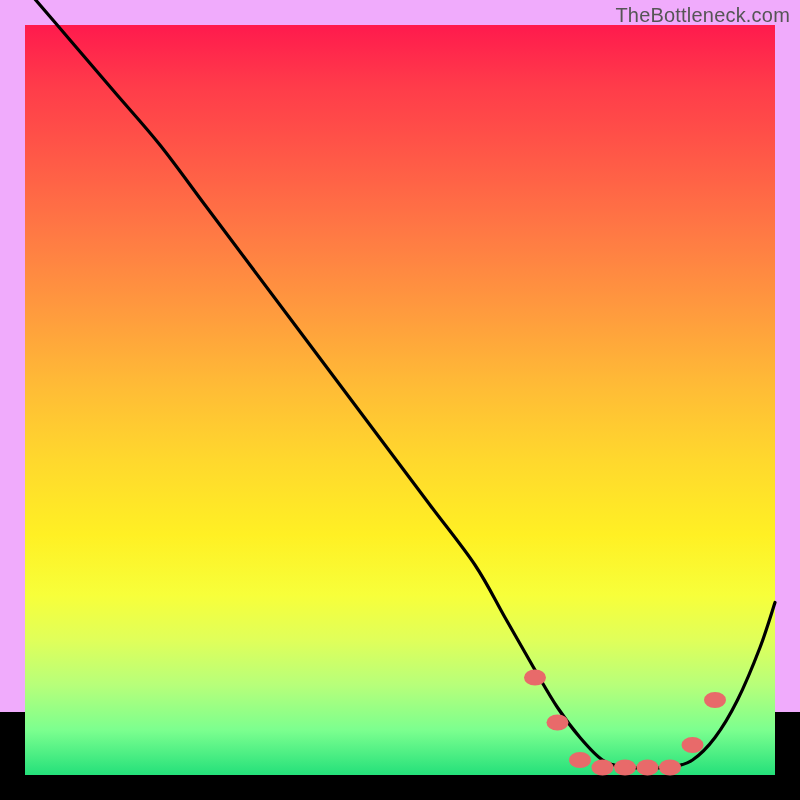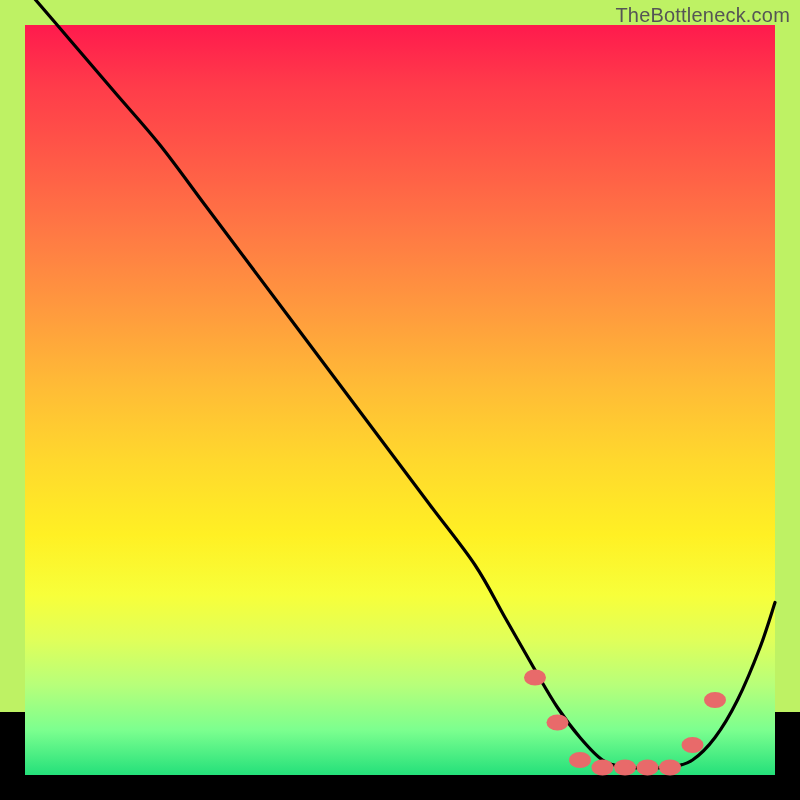--- a/index.html
+++ b/index.html
@@ -10,21 +10,21 @@
     background: #000;
     overflow: hidden;
     font-family: Arial, Helvetica, sans-serif;
   }
   .frame {
     position: absolute;
     left: 0;
     top: 0;
     width: 800px;
     height: 712px;
-    background: #bef264;
+    background: #f0abfc;
   }
   .plot {
     position: absolute;
     left: 25px;
     top: 25px;
     width: 750px;
     height: 750px;
     background: linear-gradient(
       to bottom,
       #ff1a4d 0%,

